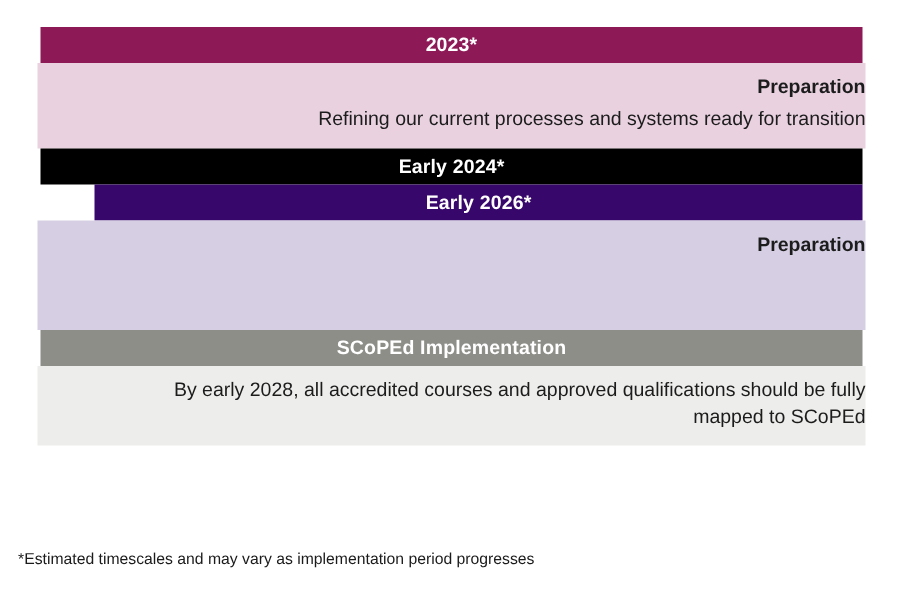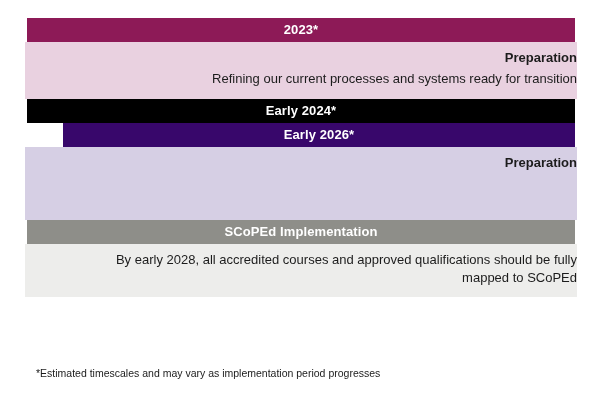--- a/index.html
+++ b/index.html
@@ -50,21 +50,21 @@
   .body-2 { height: 56px; }
   .body-3 { height: 73px; }
   .body-4 { height: 53px; }
   .body-4 .desc {
     padding-top: 7px;
     line-height: 18px;
     margin-left: 26px;
   }
   .footnote {
     position: absolute;
-    left: 36px;
+    left: 12px;
     top: 367px;
     font-size: 10.5px;
     color: #1b1b1b;
   }
 </style>
 </head>
 <body>
 
 <div class="page">
   <div class="timeline">

